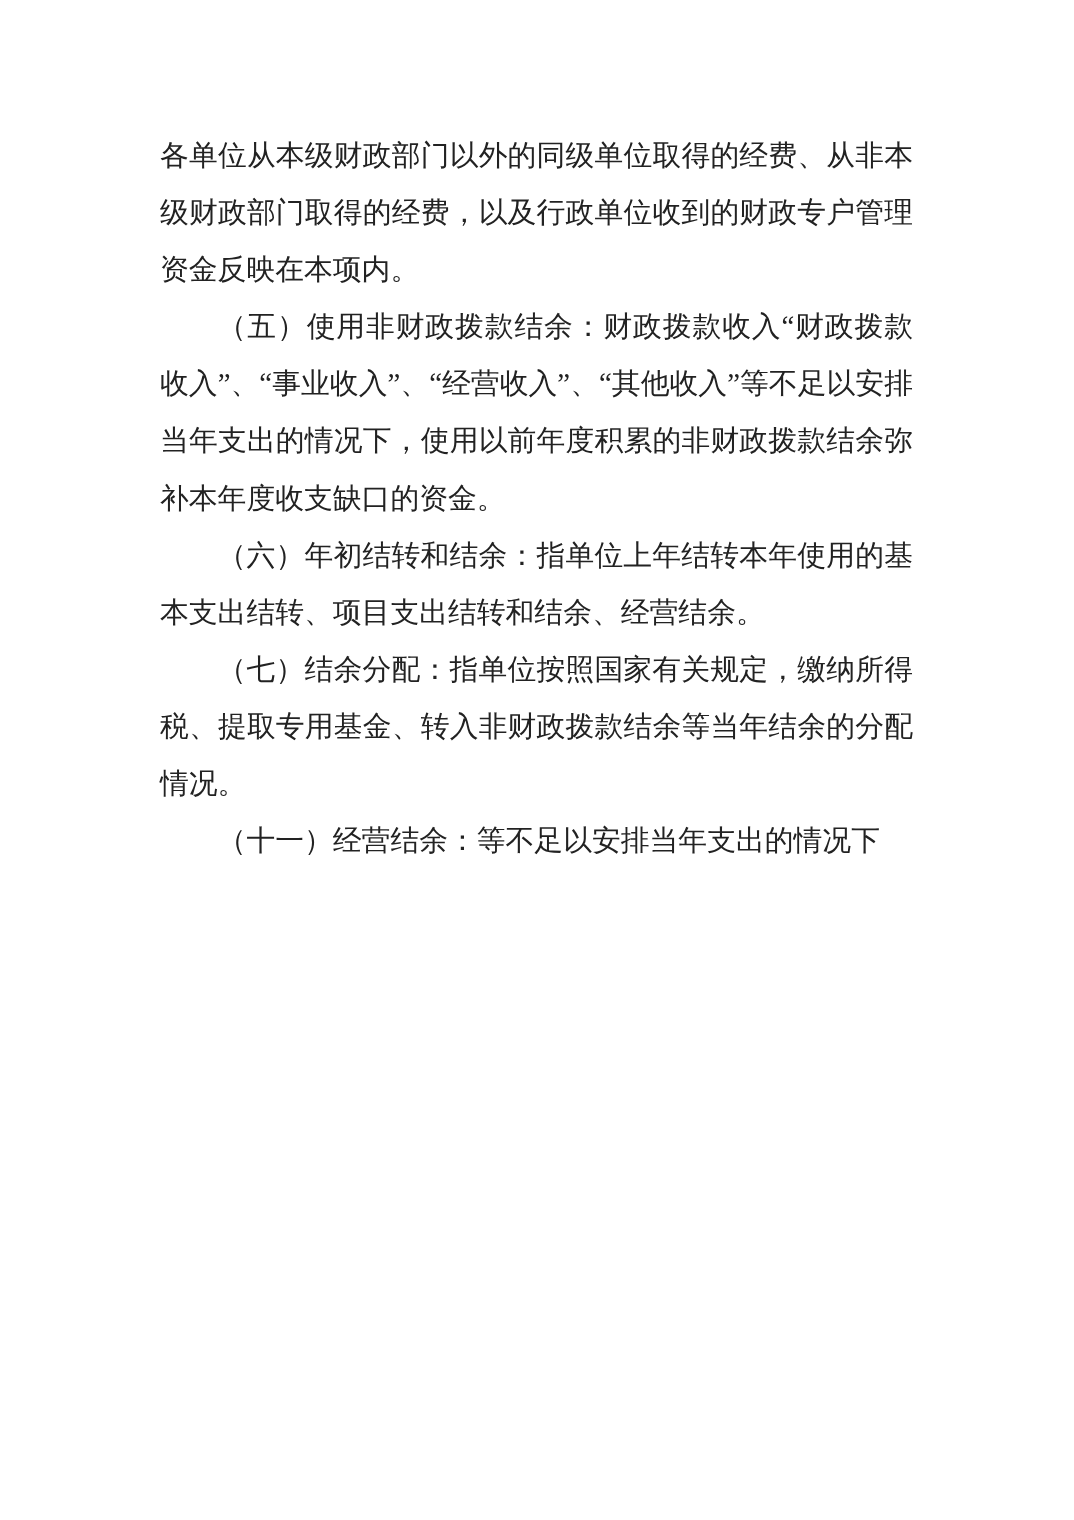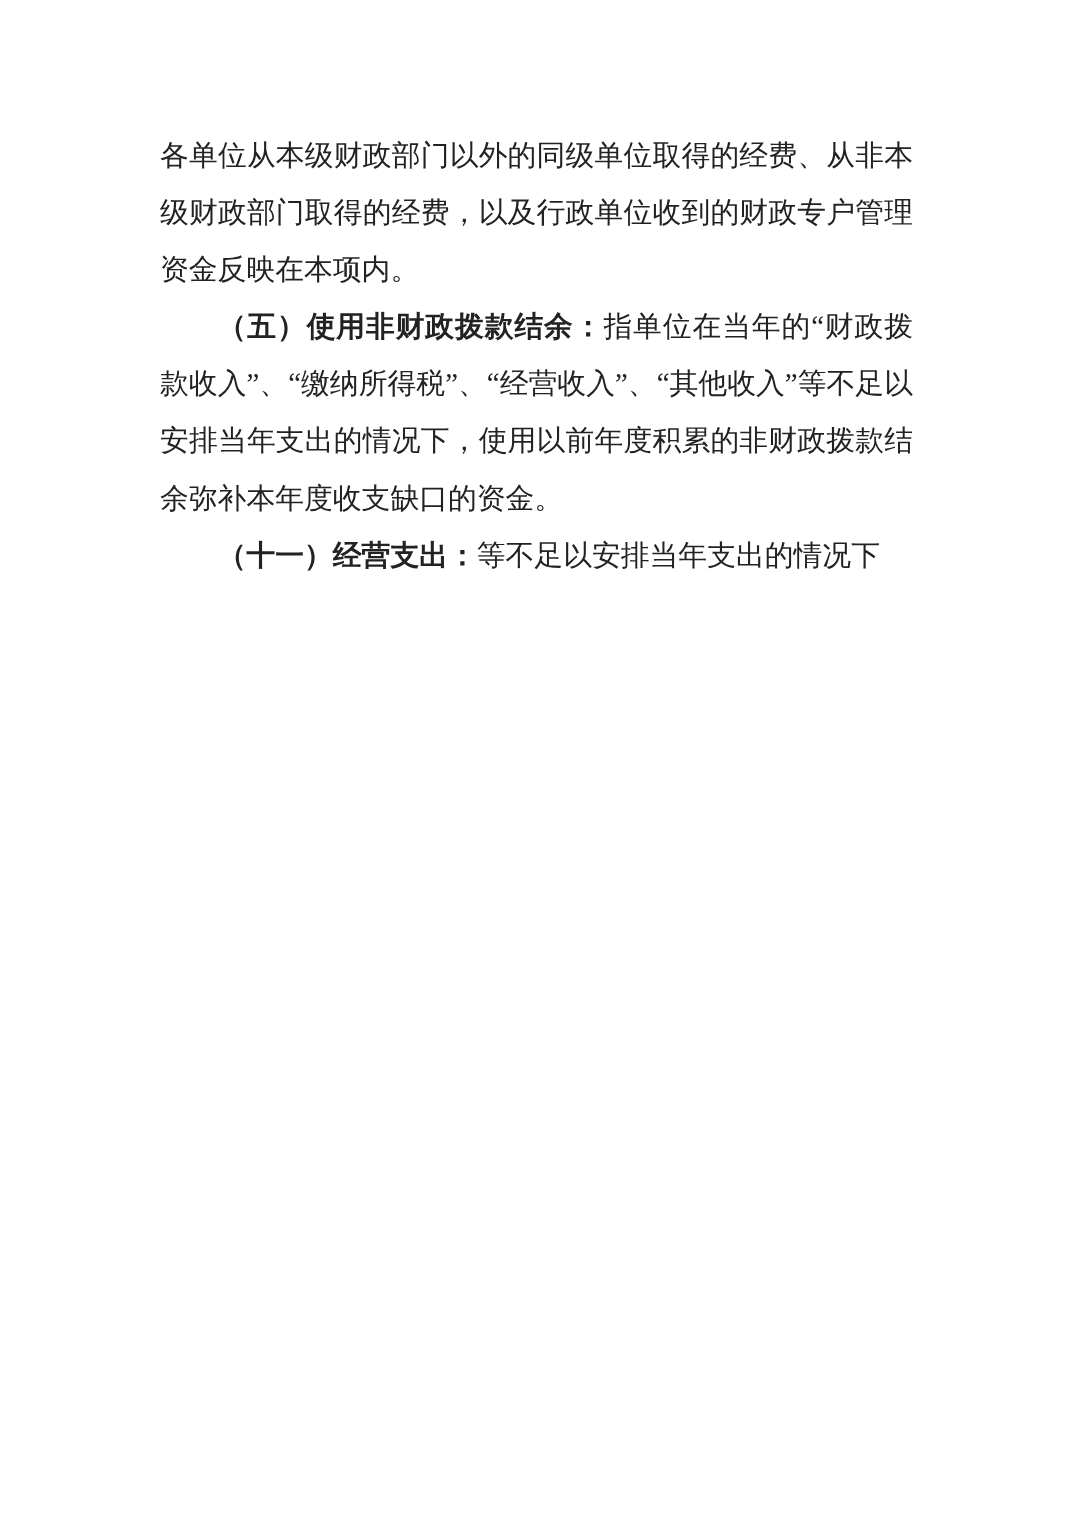--- a/index.html
+++ b/index.html
@@ -28,34 +28,36 @@
   }
   .content p {
     margin: 0;
     padding: 0;
     text-indent: 2em;
   }
   .content p.continuation {
     text-indent: 0;
   }
   .term-label {
-    font-weight: bold;
+    font-weight: normal;
   }
 </style>
 </head>
 <body>
 
 <div class="page">
   <div class="content">
 
     <p class="continuation"><span>各单位从本级财政部门以外的同级单位取得的经费、从非本级财政部门取得的经费，以及行政单位收到的财政专户管理资金反映在本项内。</span></p>
 
-    <p><span class="term-label">（五）使用非财政拨款结余：</span><span>指单位在当年的“财政拨款收入”、“缴纳所得税”、“经营收入”、“其他收入”等不足以安排当年支出的情况下，使用以前年度积累的非财政拨款结余弥补本年度收支缺口的资金。</span></p>
+    <p><span class="term-label">（五）使用非财政拨款结余：</span><span>财政拨款收入“财政拨款收入”、“事业收入”、“经营收入”、“其他收入”等不足以安排当年支出的情况下，使用以前年度积累的非财政拨款结余弥补本年度收支缺口的资金。</span></p>
+
+    <p><span class="term-label">（六）年初结转和结余：</span><span>指单位上年结转本年使用的基本支出结转、项目支出结转和结余、经营结余。</span></p>
+
+    <p><span class="term-label">（七）结余分配：</span><span>指单位按照国家有关规定，缴纳所得税、提取专用基金、转入非财政拨款结余等当年结余的分配情况。</span></p>
 
 
 
 
-
-
-    <p><span class="term-label">（十一）经营支出：</span><span>等不足以安排当年支出的情况下</span></p>
+    <p><span class="term-label">（十一）经营结余：</span><span>等不足以安排当年支出的情况下</span></p>
 
   </div>
 </div>
 
 </body></html>

